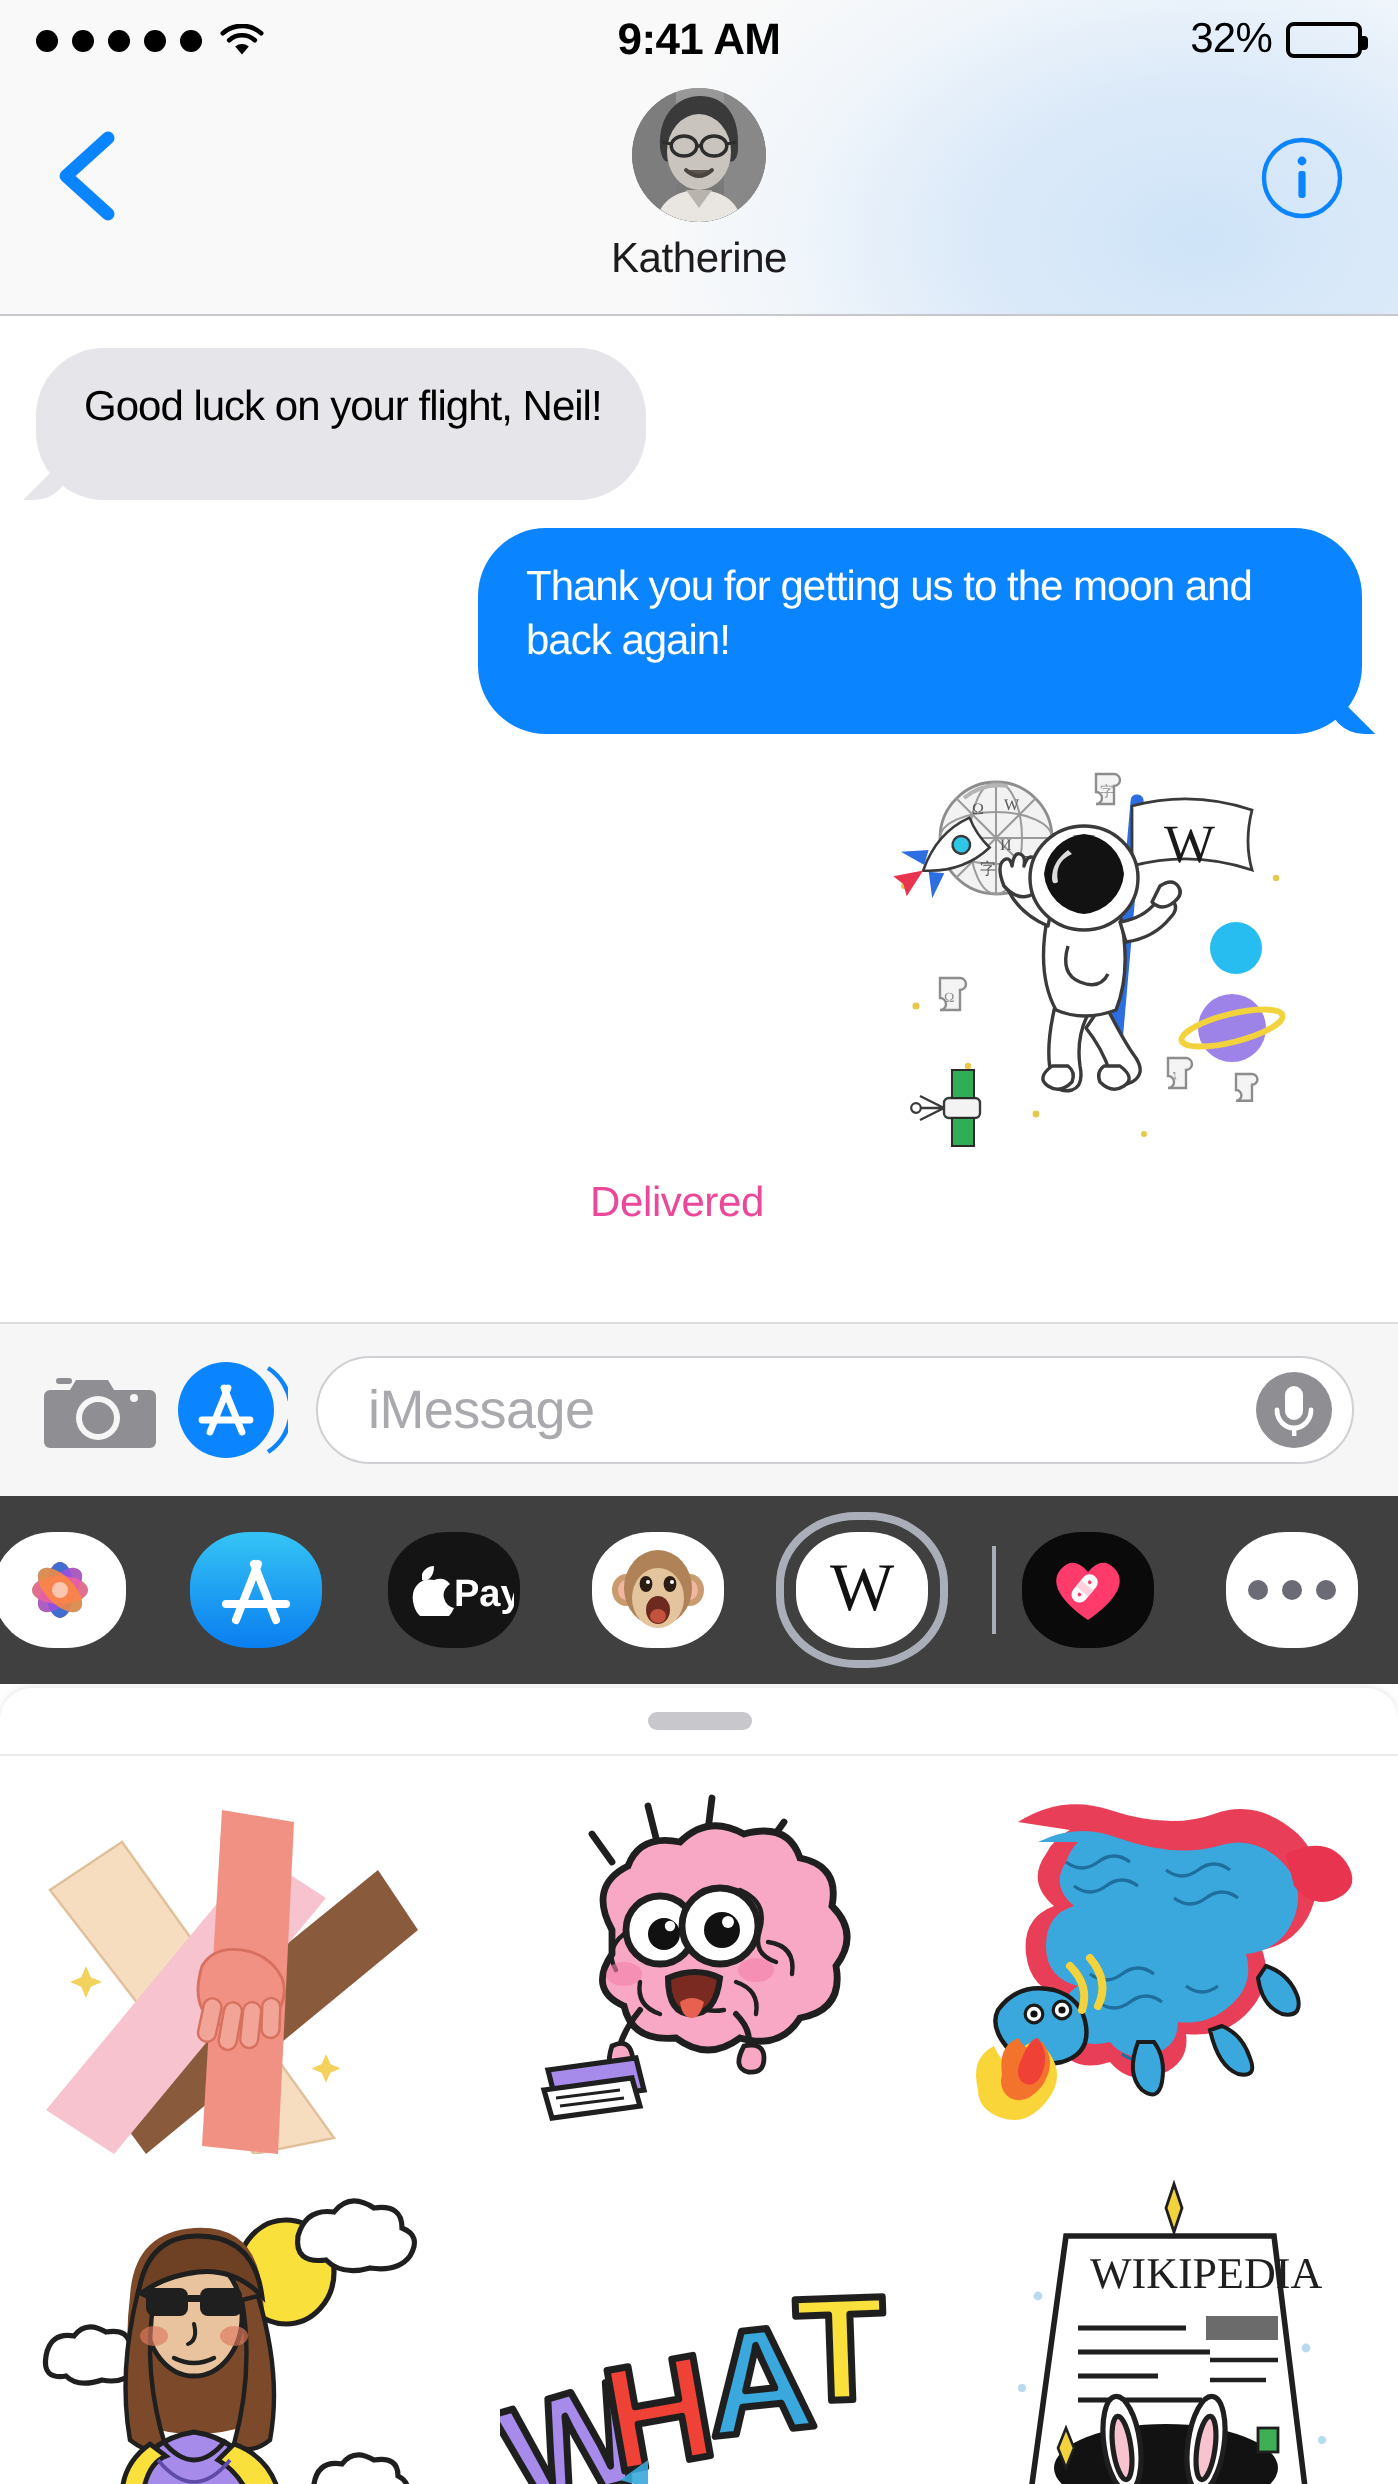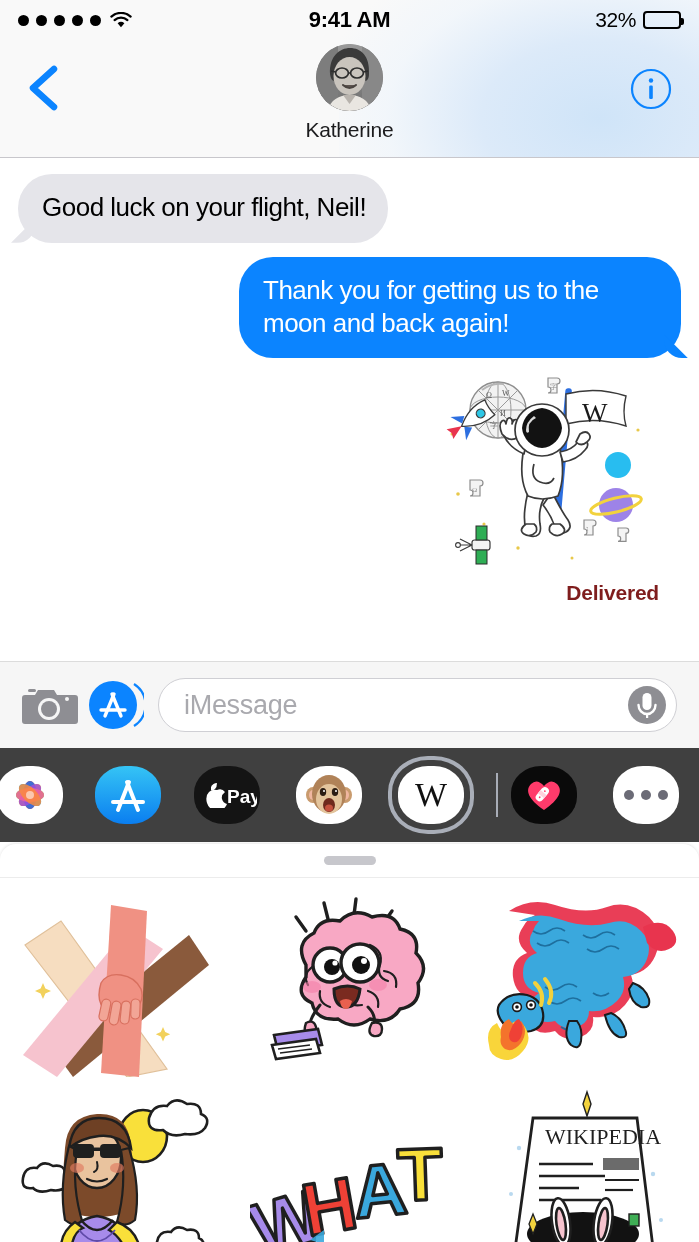--- a/index.html
+++ b/index.html
@@ -74,23 +74,23 @@
     margin-top: 7px; font-size: 21px; color: #1c1c1e; letter-spacing: -0.2px;
   }
 
   
   .convo { position: relative; height: 503px; background: #fff; padding: 16px 18px 0 18px; }
   .row { display: flex; margin-bottom: 14px; }
   .row.in { justify-content: flex-start; }
   .row.out { justify-content: flex-end; }
   .bubble {
     position: relative; max-width: 442px;
-    padding: 17px 22px 19px 24px;
+    padding: 17px 22px 33px 24px;
     border-radius: 34px;
-    font-size: 26px; line-height: 1.26; letter-spacing: -0.5px;
+    font-size: 21px; line-height: 1.26; letter-spacing: -0.5px;
   }
   .bubble.in { background: #e5e5ea; color: #000; }
   .bubble.out { background: #0b84ff; color: #fff; }
   .bubble.in::after {
     content: ""; position: absolute; left: -7px; bottom: 0;
     width: 24px; height: 24px; background: #e5e5ea;
     border-bottom-right-radius: 18px;
     clip-path: polygon(100% 0, 100% 100%, 0 100%);
   }
   .bubble.in::before {
@@ -104,22 +104,22 @@
     clip-path: polygon(0 0, 100% 100%, 0 100%);
   }
   .bubble.out::before {
     content: ""; position: absolute; right: -12px; bottom: 0;
     width: 14px; height: 20px; background: #fff; border-bottom-left-radius: 14px;
   }
 
   .sticker-row { display: flex; justify-content: flex-end; padding-right: 24px; }
   .sticker-img { width: 215px; height: 205px; }
   .delivered {
-    text-align: right; padding-right: 22px; margin-top: 4px;
-    font-size: 21px; color: #7f1d1d; letter-spacing: -0.2px; font-weight: bold;
+    text-align: center; padding-right: 22px; margin-top: 4px;
+    font-size: 21px; color: #ec4899; letter-spacing: -0.2px;
   }
 
   
   .inputbar {
     position: relative; height: 87px;
     background: #f6f6f6; border-top: 1px solid #dcdcdc;
     display: flex; align-items: center; padding: 0 22px; gap: 10px;
   }
   .camera-btn { width: 56px; height: 44px; cursor: pointer; flex: none; }
   .appstore-btn { width: 56px; height: 54px; cursor: pointer; flex: none; position: relative; }

